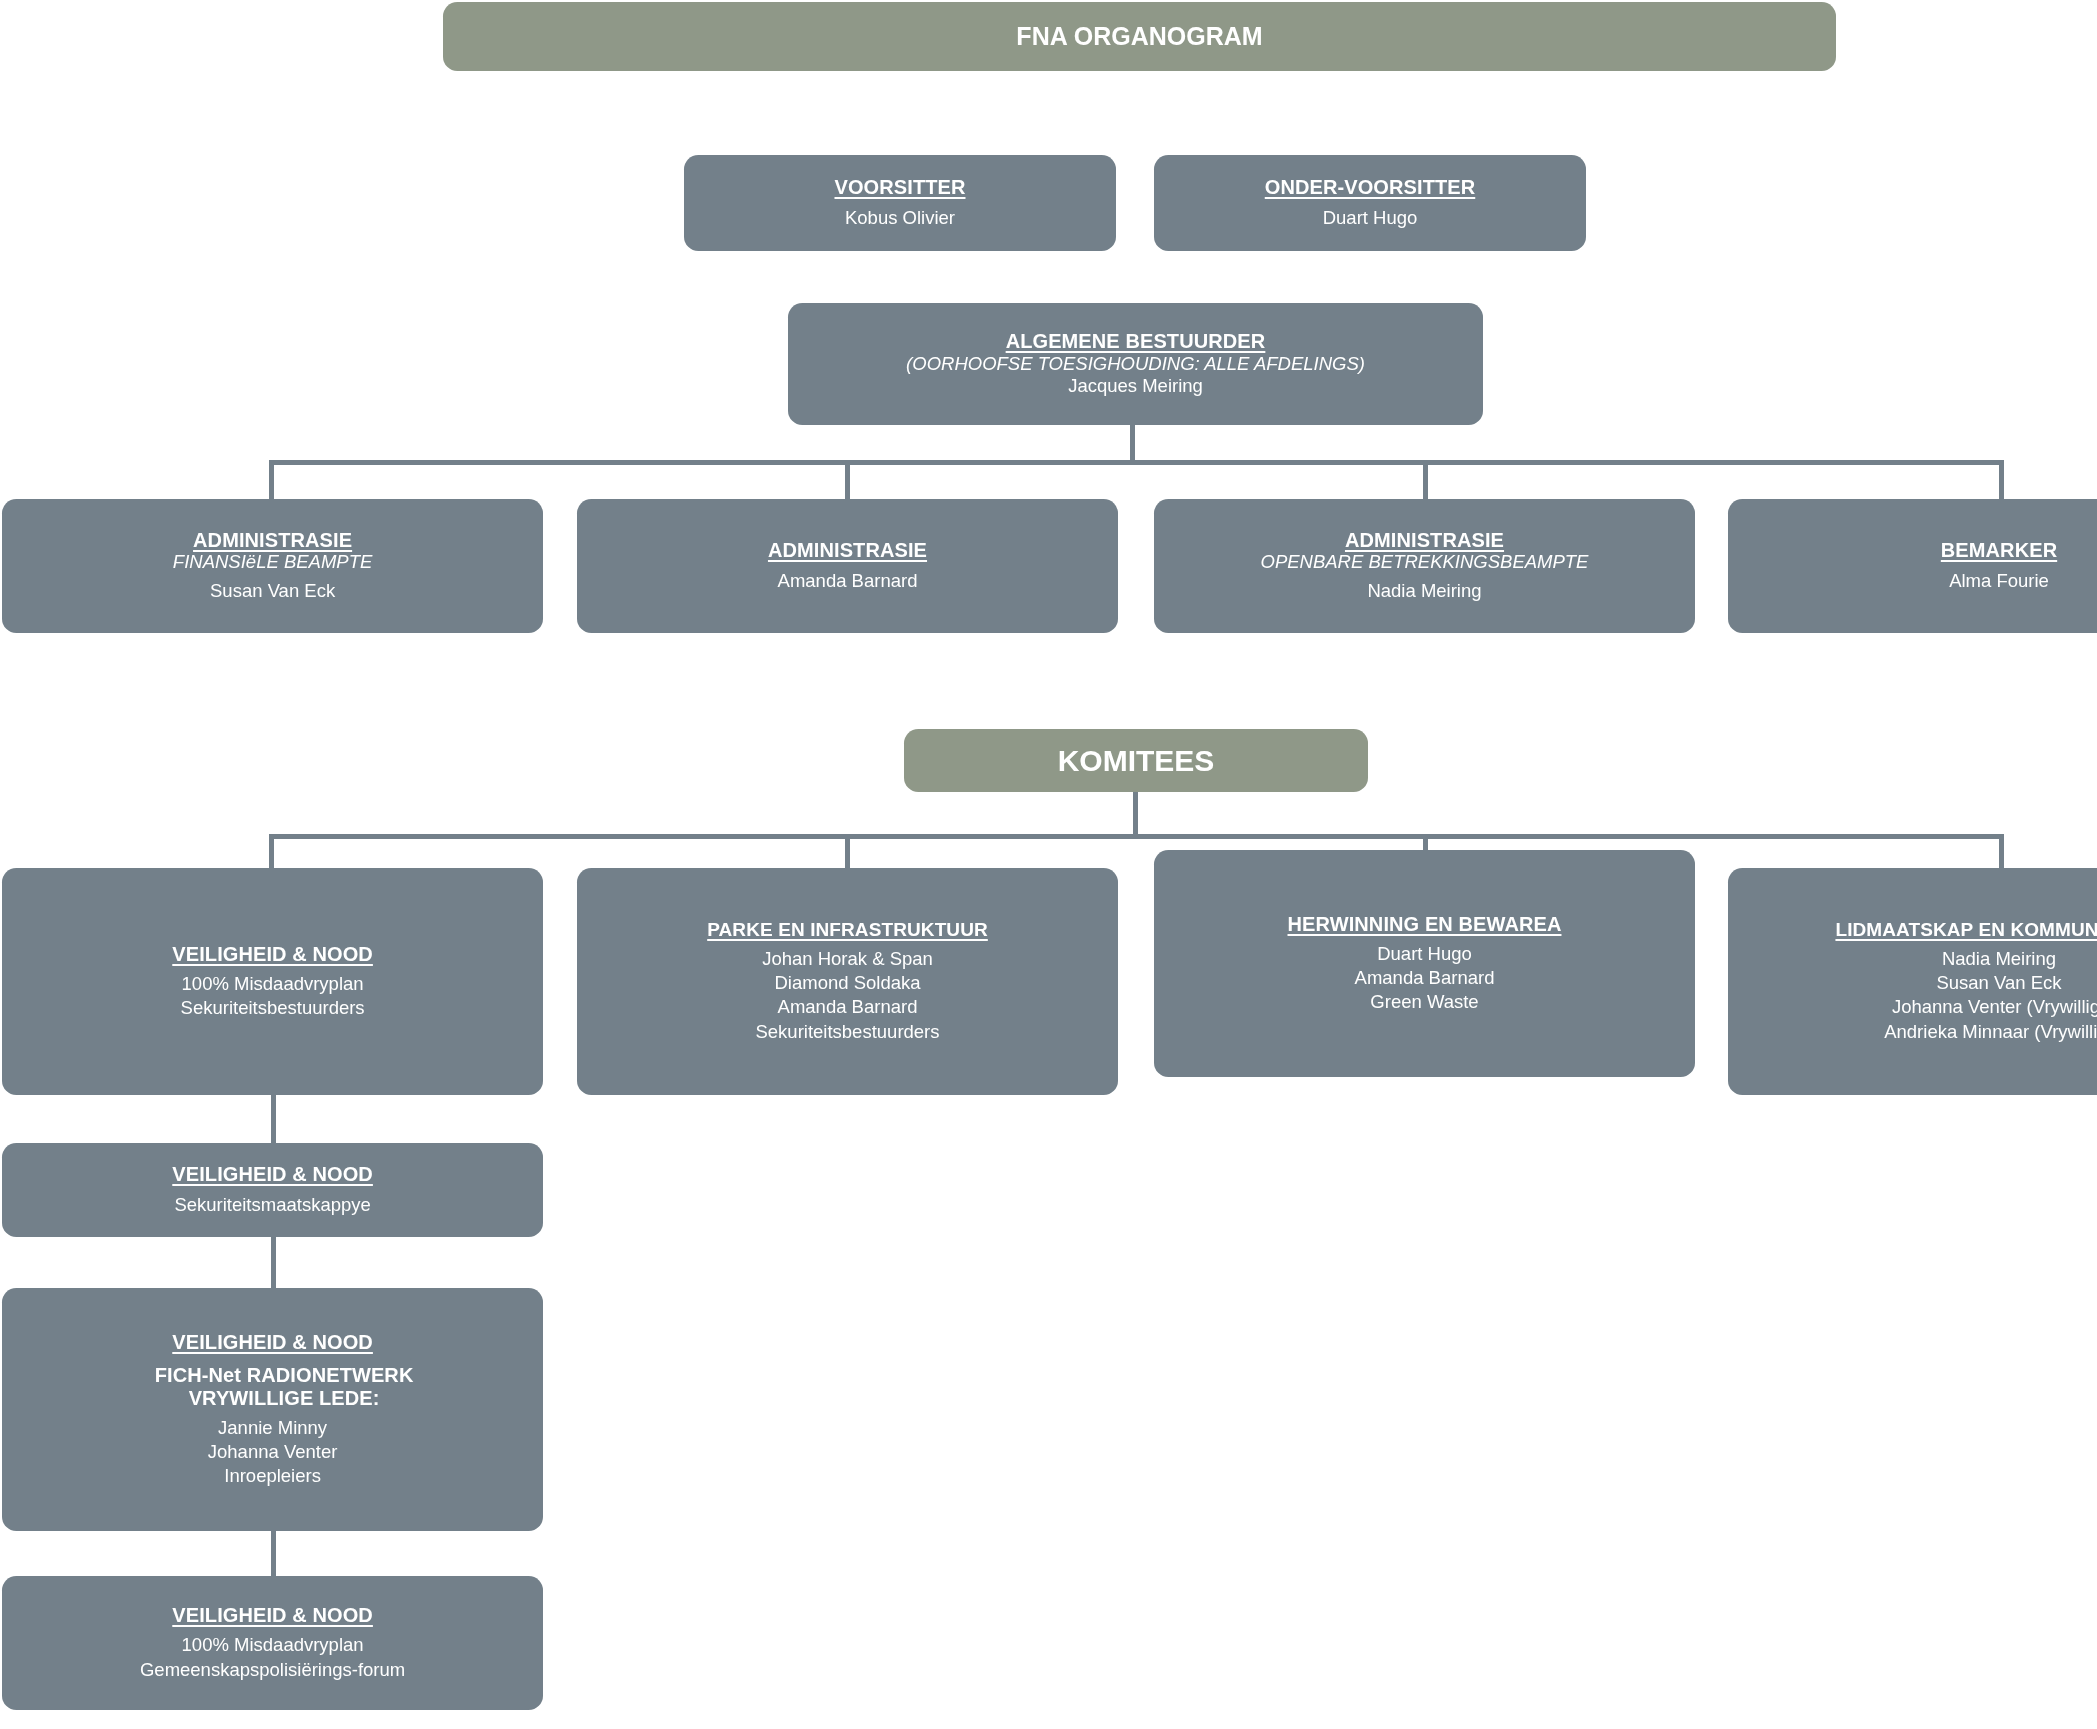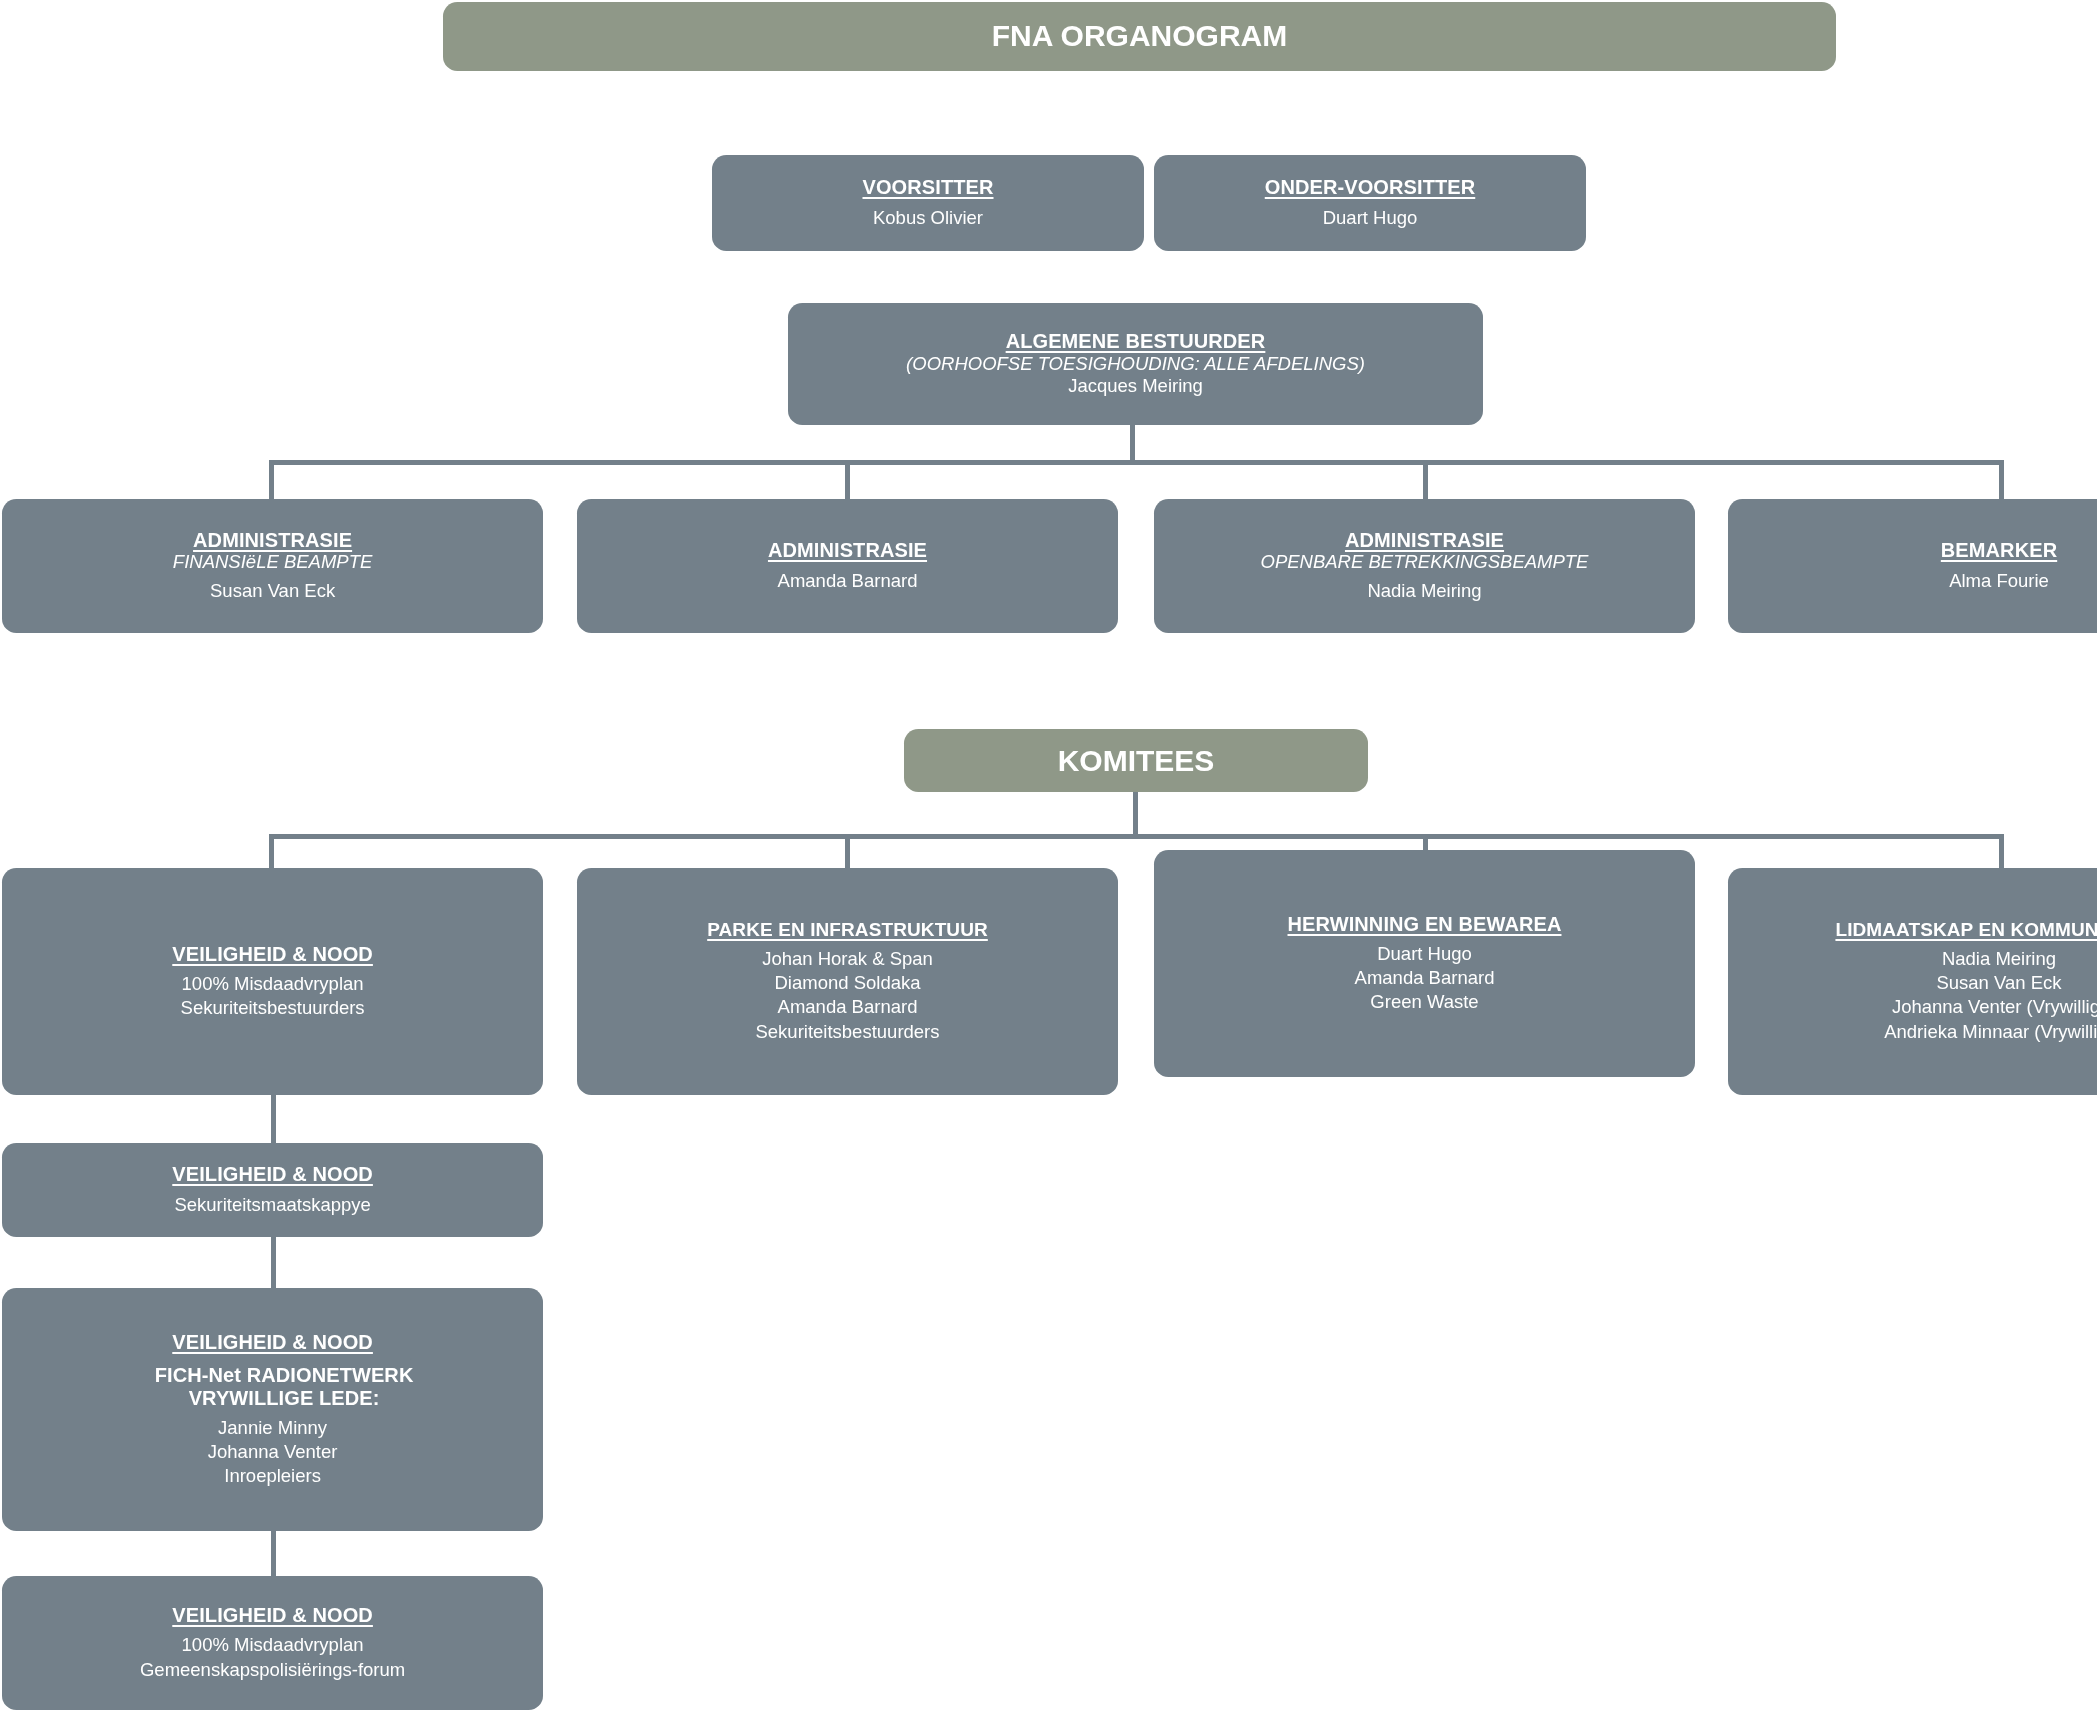--- a/index.html
+++ b/index.html
@@ -72,36 +72,36 @@
   }
 
   
   .ln {
     position: absolute;
     background: #73808a;
     z-index: 1;
   }
 
   
-  .fs-title { font-size: 30px; }
+  .fs-title { font-size: 25px; }
   .fs-komitees { font-size: 30px; }
   .fs-hdr { font-size: 20px; }
   .fs-hdr-sm { font-size: 19px; }
   .fs-body { font-size: 18.5px; }
 </style>
 </head>
 <body>
 
 <div id="stage">
 
   <div class="banner fs-title" style="left:443px; top:1.7px; width:1393px; height:69px;">
     <span>FNA ORGANOGRAM</span>
   </div>
 
-  <div class="node" style="left:684px; top:155px; width:432px; height:96px;margin-left:28px;">
+  <div class="node" style="left:684px; top:155px; width:432px; height:96px;">
     <span class="hdr fs-hdr">VOORSITTER</span>
     <span class="gap-s"></span>
     <span class="nm fs-body">Kobus Olivier</span>
   </div>
 
   <div class="node" style="left:1154px; top:155px; width:432px; height:96px;">
     <span class="hdr fs-hdr">ONDER-VOORSITTER</span>
     <span class="gap-s"></span>
     <span class="nm fs-body">Duart Hugo</span>
   </div>

